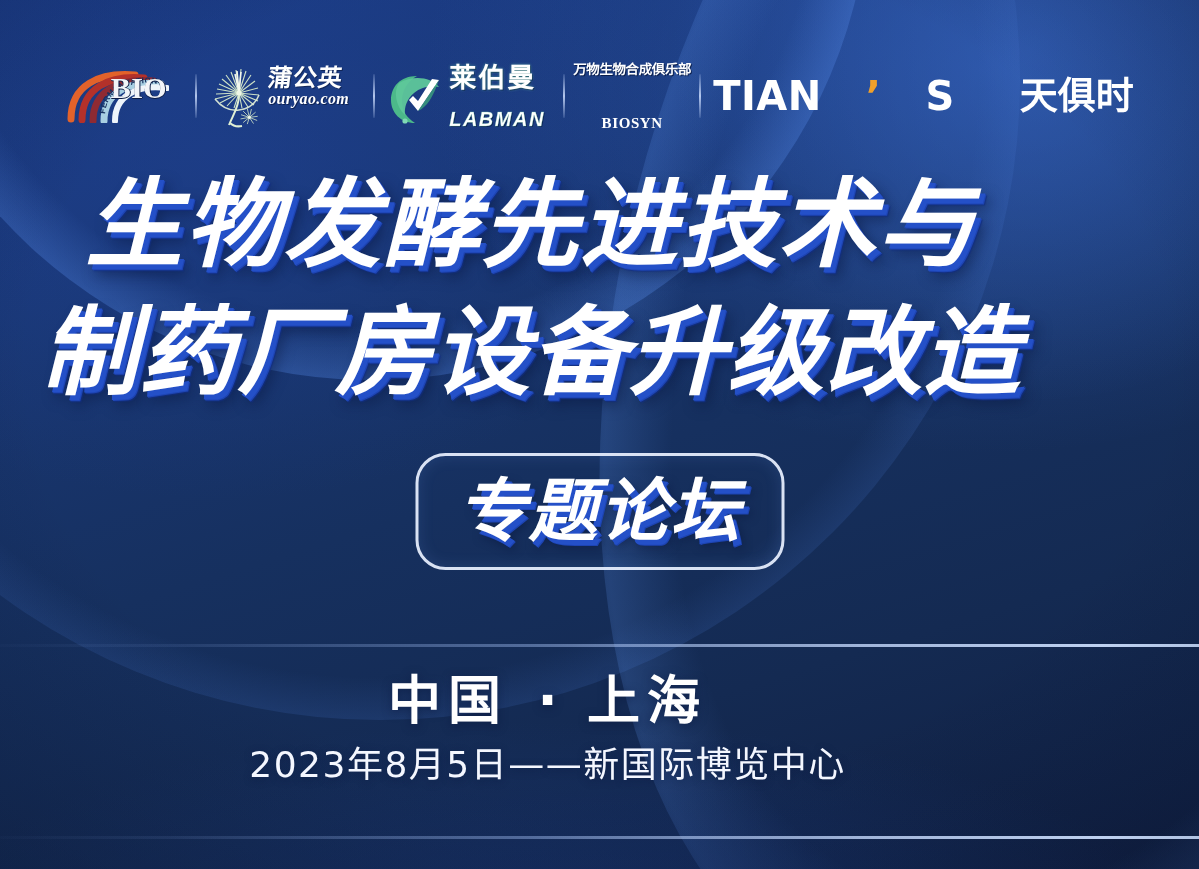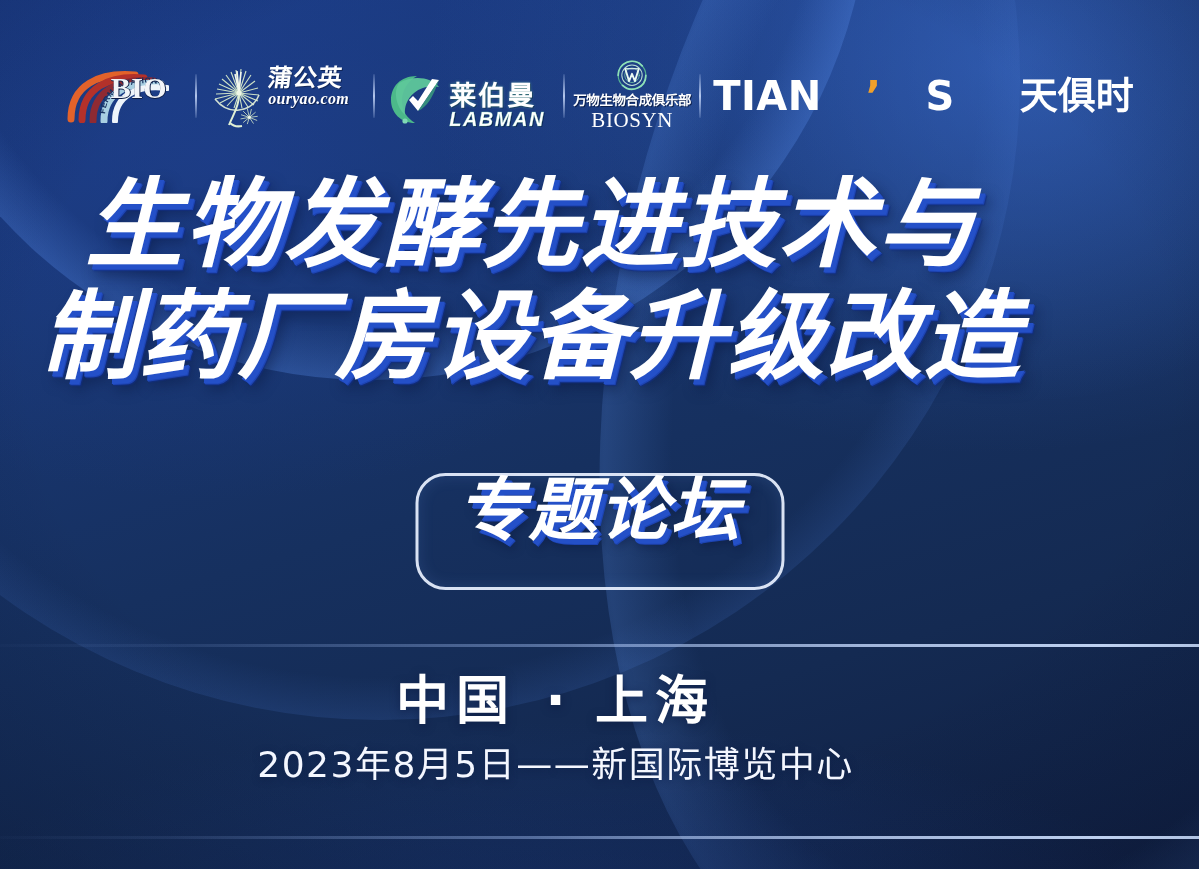--- a/index.html
+++ b/index.html
@@ -109,43 +109,43 @@
   .labman-logo { position:relative; width:164px; height:66px; display:flex; align-items:flex-end; }
   .lm-mark { width:58px; height:58px; flex:none; }
   .lm-text { margin-left:4px; }
   .lm-cn {
     font-family:"DejaVu Sans","Liberation Sans",sans-serif;
     font-weight:700; font-size:27px; color:#ffffff;
     letter-spacing:2px; line-height:1;
     text-shadow:0 0 3px rgba(120,220,180,0.55), 1px 1px 0 rgba(8,30,70,0.8);
   }
   .lm-en {
-    margin-top:0;
+    margin-top:18px;
     font-family:"Liberation Sans","DejaVu Sans",sans-serif;
     font-style:italic; font-weight:700; font-size:20px; color:#ffffff;
     letter-spacing:1.5px; line-height:1;
     -webkit-text-stroke:0.4px rgba(140,225,190,0.55);
     text-shadow:1px 1px 0 rgba(8,30,70,0.75);
   }
 
   
   .biosyn-logo { position:relative; width:110px; height:72px;
                  display:flex; flex-direction:column; align-items:center; justify-content:center; }
   .bs-mark { width:44px; height:40px; }
   .bs-cn {
     margin-top:1px;
     font-family:"DejaVu Sans","Liberation Sans",sans-serif;
     font-weight:700; font-size:13.5px; color:#ffffff;
     letter-spacing:-0.4px; line-height:1.1; white-space:nowrap;
     text-shadow:1px 1px 0 rgba(8,26,66,0.85);
   }
   .bs-en {
     font-family:"Liberation Serif","DejaVu Serif",serif;
-    font-weight:400; font-size:21px; color:#ffffff;
-    letter-spacing:0.6px; line-height:1.15;
+    font-weight:700; font-size:15px; color:#ffffff;
+    letter-spacing:0.6px; line-height:1.15;margin-top:38px;
   }
 
   
   .tians-logo {
     display:flex; align-items:center;
     height:58px;
     gap:44px;
   }
   .tians-en {
     font-family:"DejaVu Sans","Liberation Sans",sans-serif;
@@ -175,33 +175,32 @@
     line-height:1;
     white-space:nowrap;
     font-style:italic;
     text-shadow:
        4px  5px 0 #2450c8,
        5px  6px 0 #1e45b4,
        6px  7px 1px rgba(18,46,130,0.75),
        8px 10px 14px rgba(8,20,58,0.55);
   }
   #hl-1 { font-size:97px; letter-spacing:2px; }
-  #hl-2 { font-size:97px; letter-spacing:1px; margin-top:15px;font-style:italic; }
+  #hl-2 { font-size:97px; letter-spacing:1px; margin-top:31px;font-style:italic; }
 
   
   #forum-badge {
     position:absolute; left:50%; top:453px;
     transform:translateX(-50%);
     width:369px; height:117px;
     border:3.5px solid rgba(232,240,255,0.93);
     border-radius:30px;
-    display:flex; justify-content:center;
+    display:flex; align-items:center; justify-content:center;
     z-index:5;
     box-shadow:0 0 16px rgba(120,170,255,0.14) inset;
-    margin-top:20px;
   }
   #forum-label {
     font-family:"DejaVu Sans","Liberation Sans",sans-serif;
     font-weight:700; font-style:italic;
     font-size:69px; color:#ffffff;
     letter-spacing:2px; line-height:1;
     white-space:nowrap;
     text-shadow:
        4px 5px 0 #2450c8,
        5px 6px 0 #1d44b2,
@@ -218,21 +217,21 @@
         rgba(196,216,252,0.80) 72%,
         rgba(205,224,255,0.92) 92%,
         rgba(205,224,255,0.85) 100%);
     z-index:4;
   }
   #divider-top    { top:644px; }
   #divider-bottom { top:836px; }
 
   
   #location {
-    position:absolute; left:8px; top:673px; width:1095px;
+    position:absolute; left:0; top:673px; width:1095px;
     text-align:center; z-index:5;
   }
   #city {
     font-family:"DejaVu Sans","Liberation Sans",sans-serif;
     font-weight:700; font-size:53px; color:#ffffff;
     letter-spacing:7px; line-height:1.05;
     text-shadow:0 2px 10px rgba(8,20,58,0.5);
   }
   #city .dot-sep { letter-spacing:0; padding:0 4px; }
   #date-venue {

